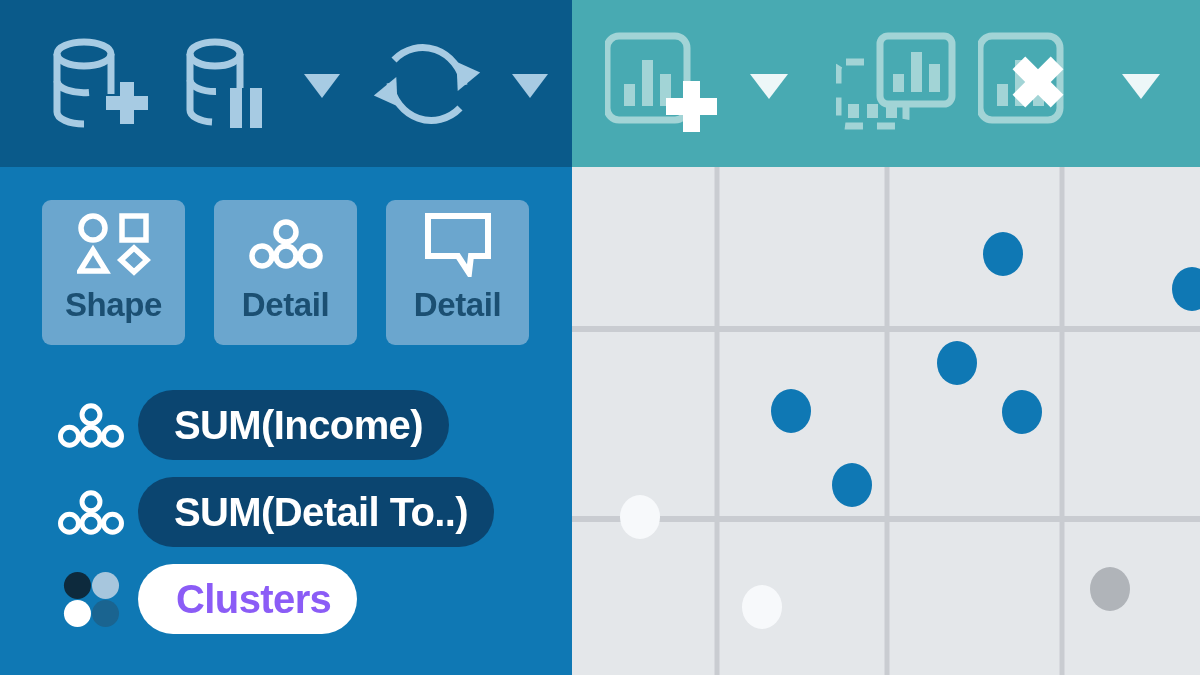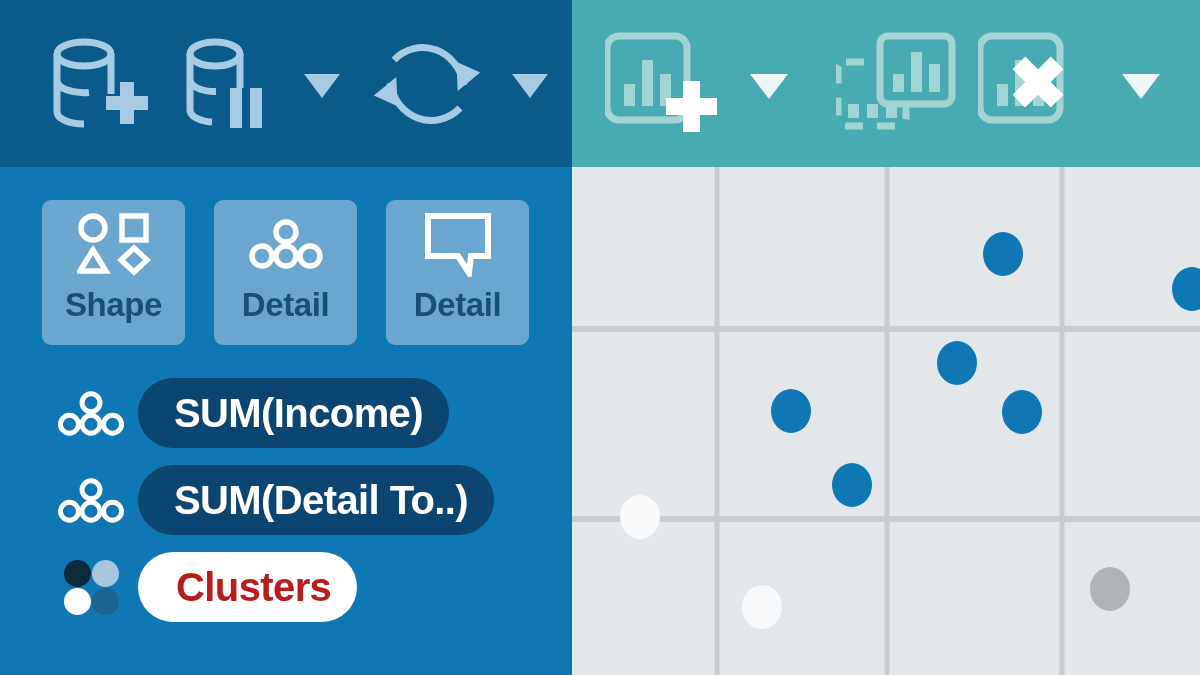--- a/index.html
+++ b/index.html
@@ -46,21 +46,21 @@
     height:88px; display:flex; align-items:center; justify-content:center;
     width:100%;
   }
   .mark-btn .mb-label {
     font-size:33px; font-weight:600; color:#1b4f72;
     letter-spacing:-0.4px;
     line-height:1;
   }
 
   
-  .pill-rows { position:absolute; left:0; top:208px; width:604px; }
+  .pill-rows { position:absolute; left:0; top:220px; width:604px; }
   .pill-row {
     display:flex; align-items:center;
     height:76px;
     margin-bottom:11px;
   }
   .pill-row .row-icon {
     width:78px; margin-left:52px; margin-right:8px;
     display:flex; align-items:center; justify-content:center;
     flex:0 0 auto;
   }
@@ -68,21 +68,21 @@
     height:70px;
     border-radius:35px;
     display:flex; align-items:center;
     padding:0 26px 0 36px;
     font-size:40px; font-weight:700;
     letter-spacing:-0.6px;
     cursor:pointer;
     white-space:nowrap;
   }
   .pill.dark { background:#0b4570; color:#ffffff; }
-  .pill.light{ background:#ffffff; color:#b91c1c; padding-left:38px; }
+  .pill.light{ background:#ffffff; color:#8b5cf6; padding-left:38px; }
 
   
   .viz-toolbar {
     position:absolute; left:572px; top:0;
     width:628px; height:167px;
     background:#48aab2;
   }
   .icon-newsheet { position:absolute; left:33px;  top:26px; width:118px; height:114px; }
   .caret3 { position:absolute; left:178px; top:72px; width:38px; height:27px; }
   .icon-dupsheet { position:absolute; left:264px; top:30px; width:122px; height:108px; }

